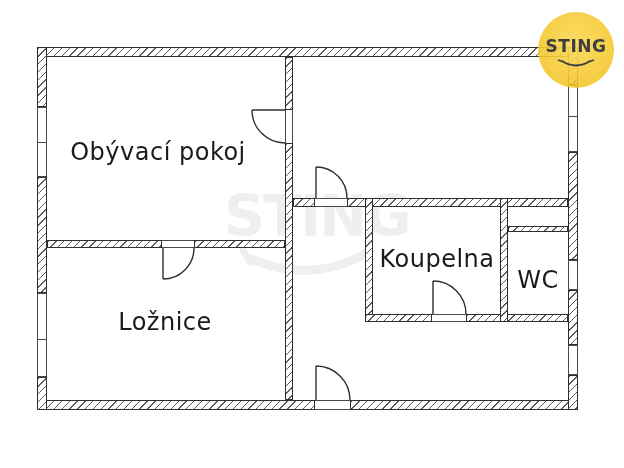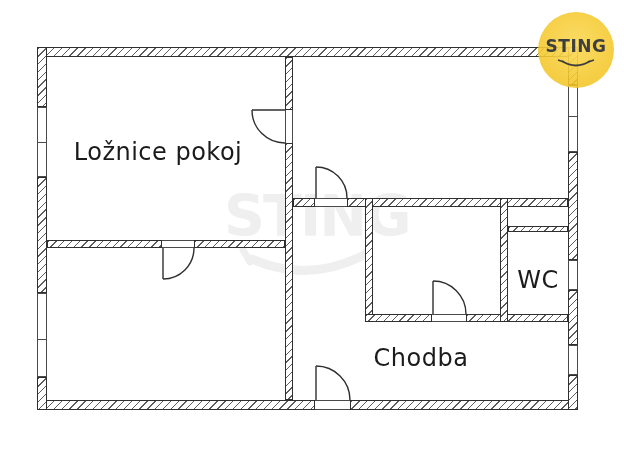--- a/index.html
+++ b/index.html
@@ -122,23 +122,24 @@
     <g stroke="#2f2f2f" stroke-width="1.4" fill="none">
       <path d="M433,314 L433,281"></path>
       <path d="M433,281 A33,33 0 0 1 466,314"></path>
     </g>
     <g stroke="#2f2f2f" stroke-width="1.4" fill="none">
       <path d="M316,400 L316,366"></path>
       <path d="M316,366 A34,34 0 0 1 350,400"></path>
     </g>
   </svg>
 
-  <div class="room-label" style="left:158px;top:152px;">Ložnice pokoj</div>
+  <div class="room-label" style="left:158px;top:152px;">Obývací pokoj</div>
+  <div class="room-label" style="left:165px;top:322px;">Ložnice</div>
+  <div class="room-label" style="left:437px;top:259px;">Koupelna</div>
   <div class="room-label" style="left:538px;top:271px;margin-top:9px;">WC</div>
-  <div class="room-label" style="left:421px;top:358px;">Chodba</div>
 
   <div class="logo">
     <div class="logo-text">STING</div>
     <svg class="logo-smile" width="38" height="14" viewBox="0 0 38 14">
       <path d="M5,4 Q19,13 33,4" stroke="#3e3e3e" stroke-width="1.8" fill="none"></path>
       <path d="M1,3 L7,5" stroke="#3e3e3e" stroke-width="1.8" fill="none"></path>
       <path d="M31,5 L37,3" stroke="#3e3e3e" stroke-width="1.8" fill="none"></path>
     </svg>
   </div>
 

